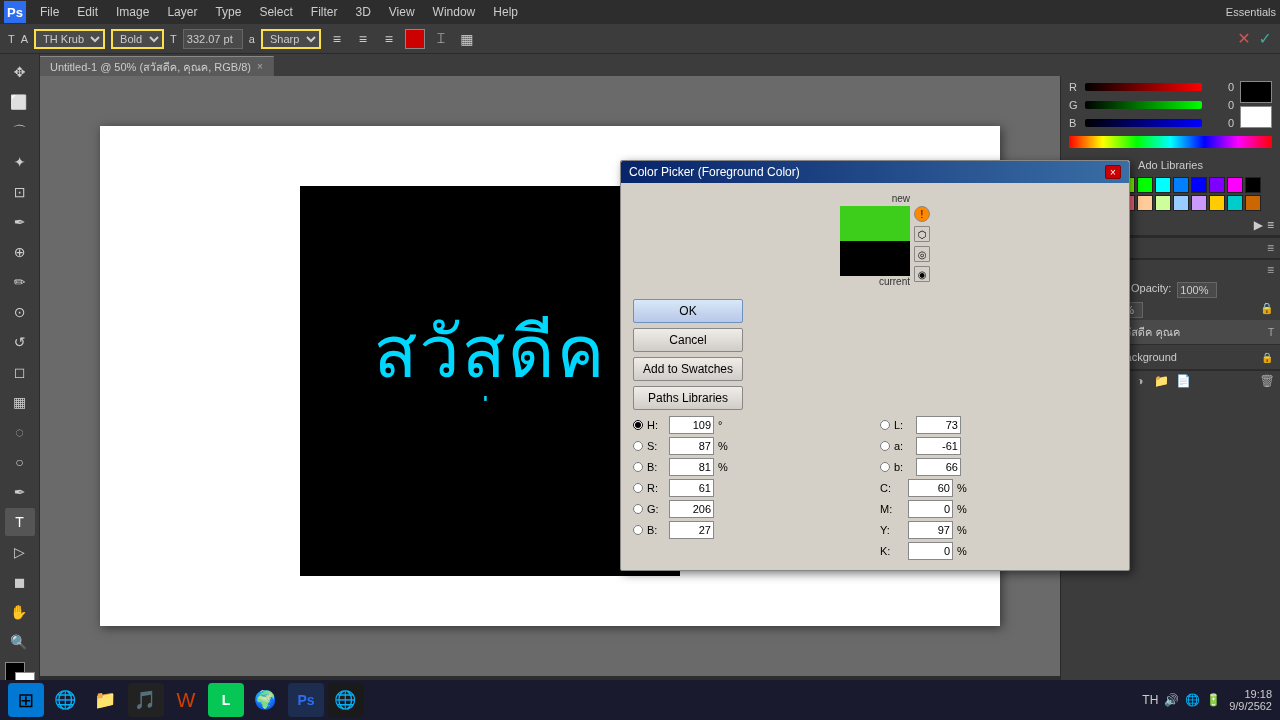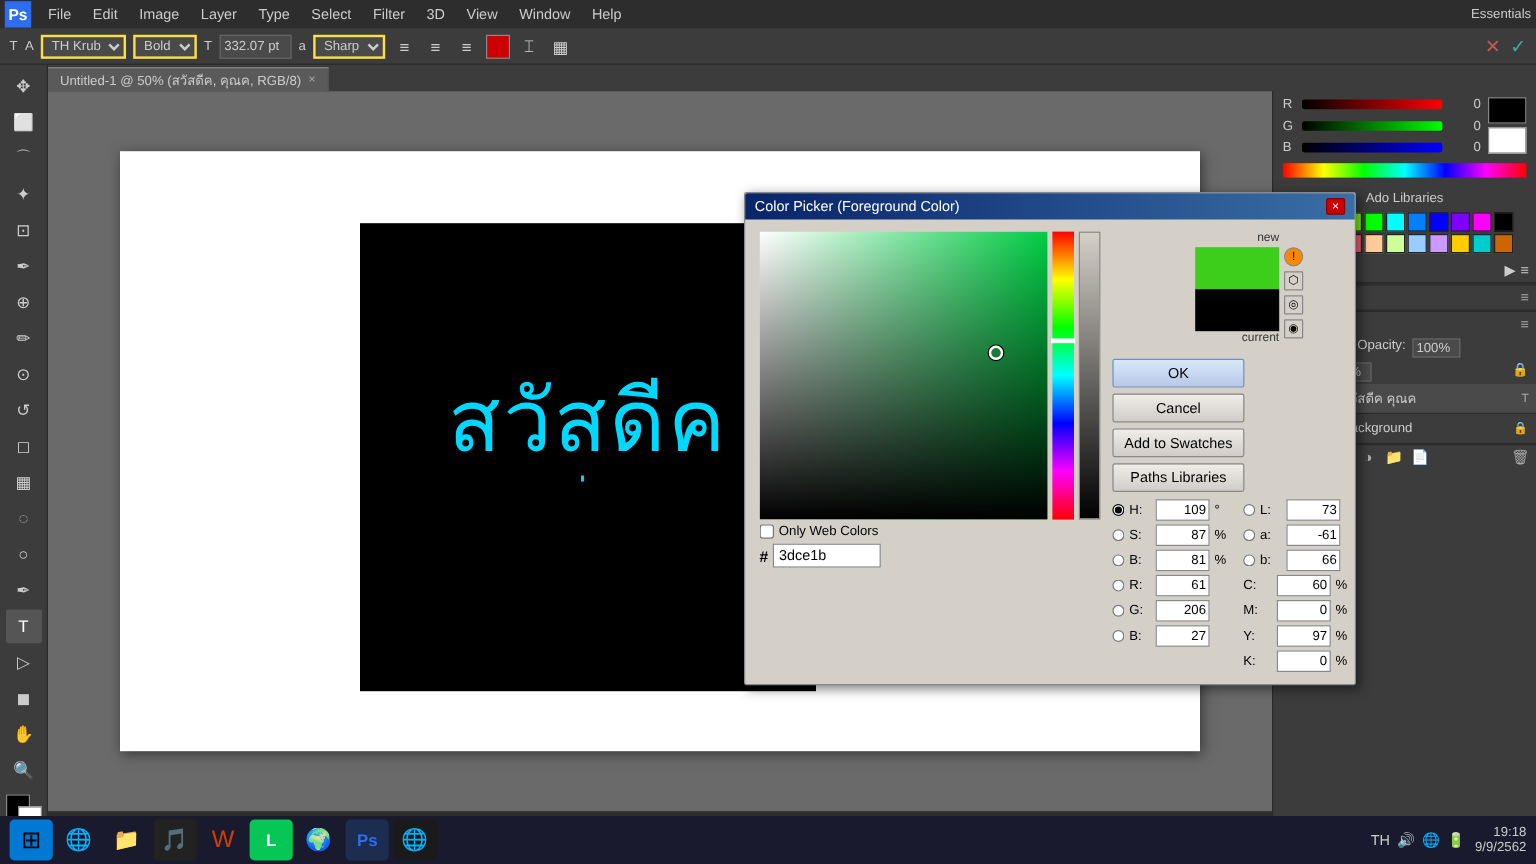--- a/index.html
+++ b/index.html
@@ -1037,49 +1037,20 @@
   </div>
 </div>
 
 <div id="color-picker-dialog">
   <div class="dialog-titlebar">
     <span>Color Picker (Foreground Color)</span>
     <div class="dialog-close-btn">×</div>
   </div>
   <div class="dialog-body">
 
-    <div class="dialog-left-col">
-      <div style="display:flex; gap:4px; align-items:flex-start;">
-
-        <div class="color-field-container">
-          <div id="color-field">
-            <div class="color-field-bg"></div>
-            <div class="color-field-dark"></div>
-            <div class="color-picker-cursor"></div>
-          </div>
-        </div>
-
-        <div class="hue-strip-container">
-          <div id="hue-strip"></div>
-          <div class="hue-cursor"></div>
-        </div>
-
-        <div class="alpha-strip"></div>
-      </div>
-
-      <div class="only-web-row">
-        <input type="checkbox" class="only-web-cb" style="">
-        <label class="only-web-label">Only Web Colors</label>
-      </div>
-
-      <div class="hex-row">
-        <span class="hex-label">#</span>
-        <input class="hex-input" type="text" value="3dce1b" style="">
-      </div>
-    </div>
 
     <div class="dialog-right">
 
       <div class="new-curr-wrapper">
         <div class="nc-label">new</div>
         <div class="nc-swatch-area">
           <div class="new-color-box" style="background: #3dce1b;"></div>
           <div class="current-color-box"></div>
           <div class="nc-icons">
             <div class="nc-icon-btn" style="background:#f80; border-radius:50%;">!</div>

